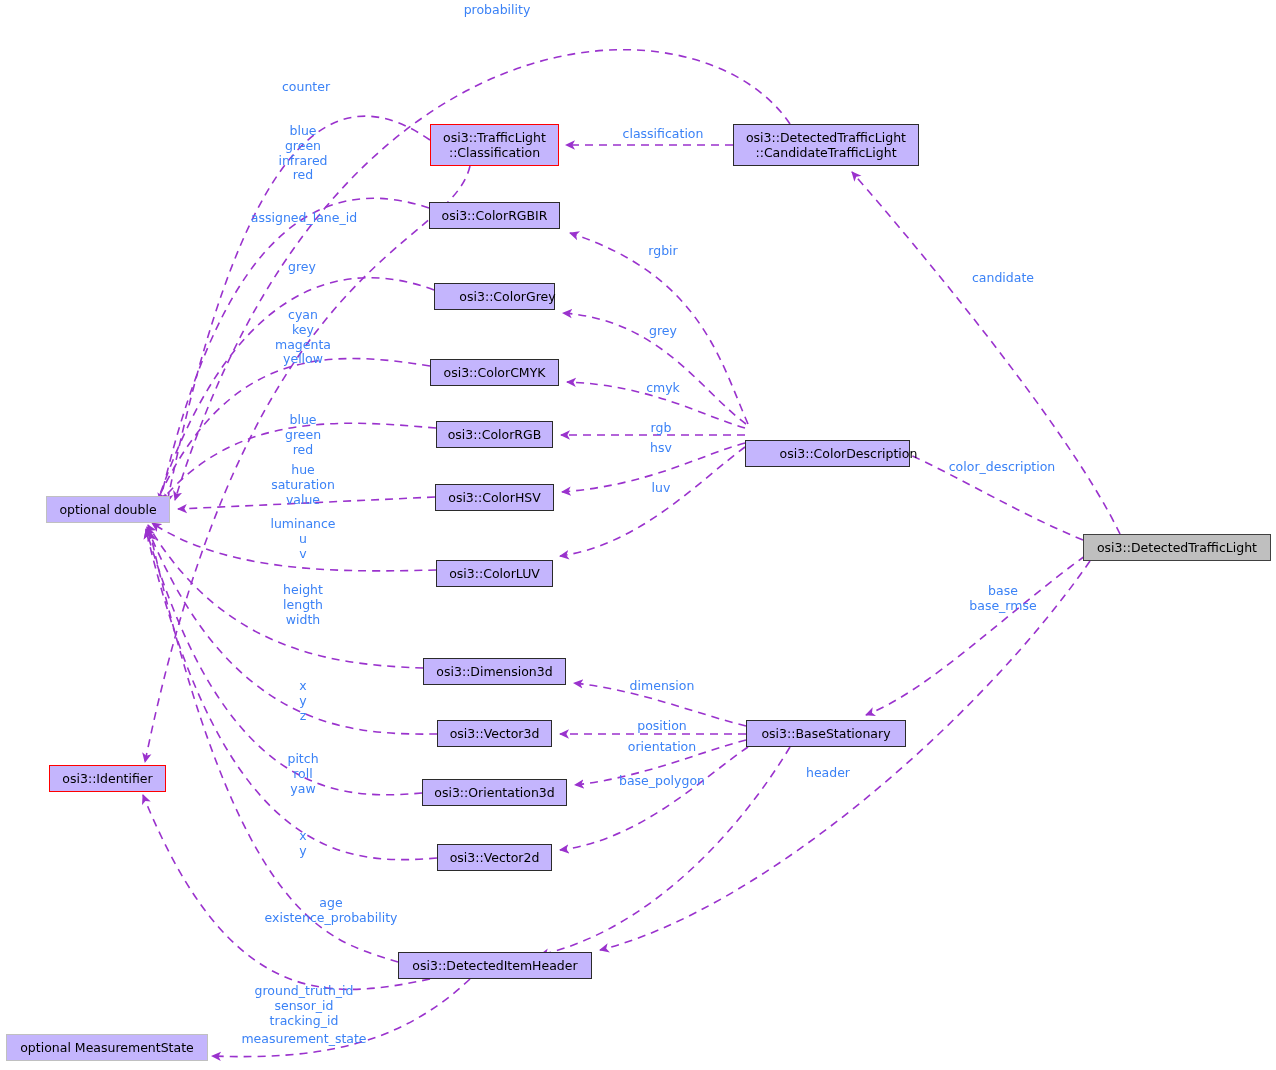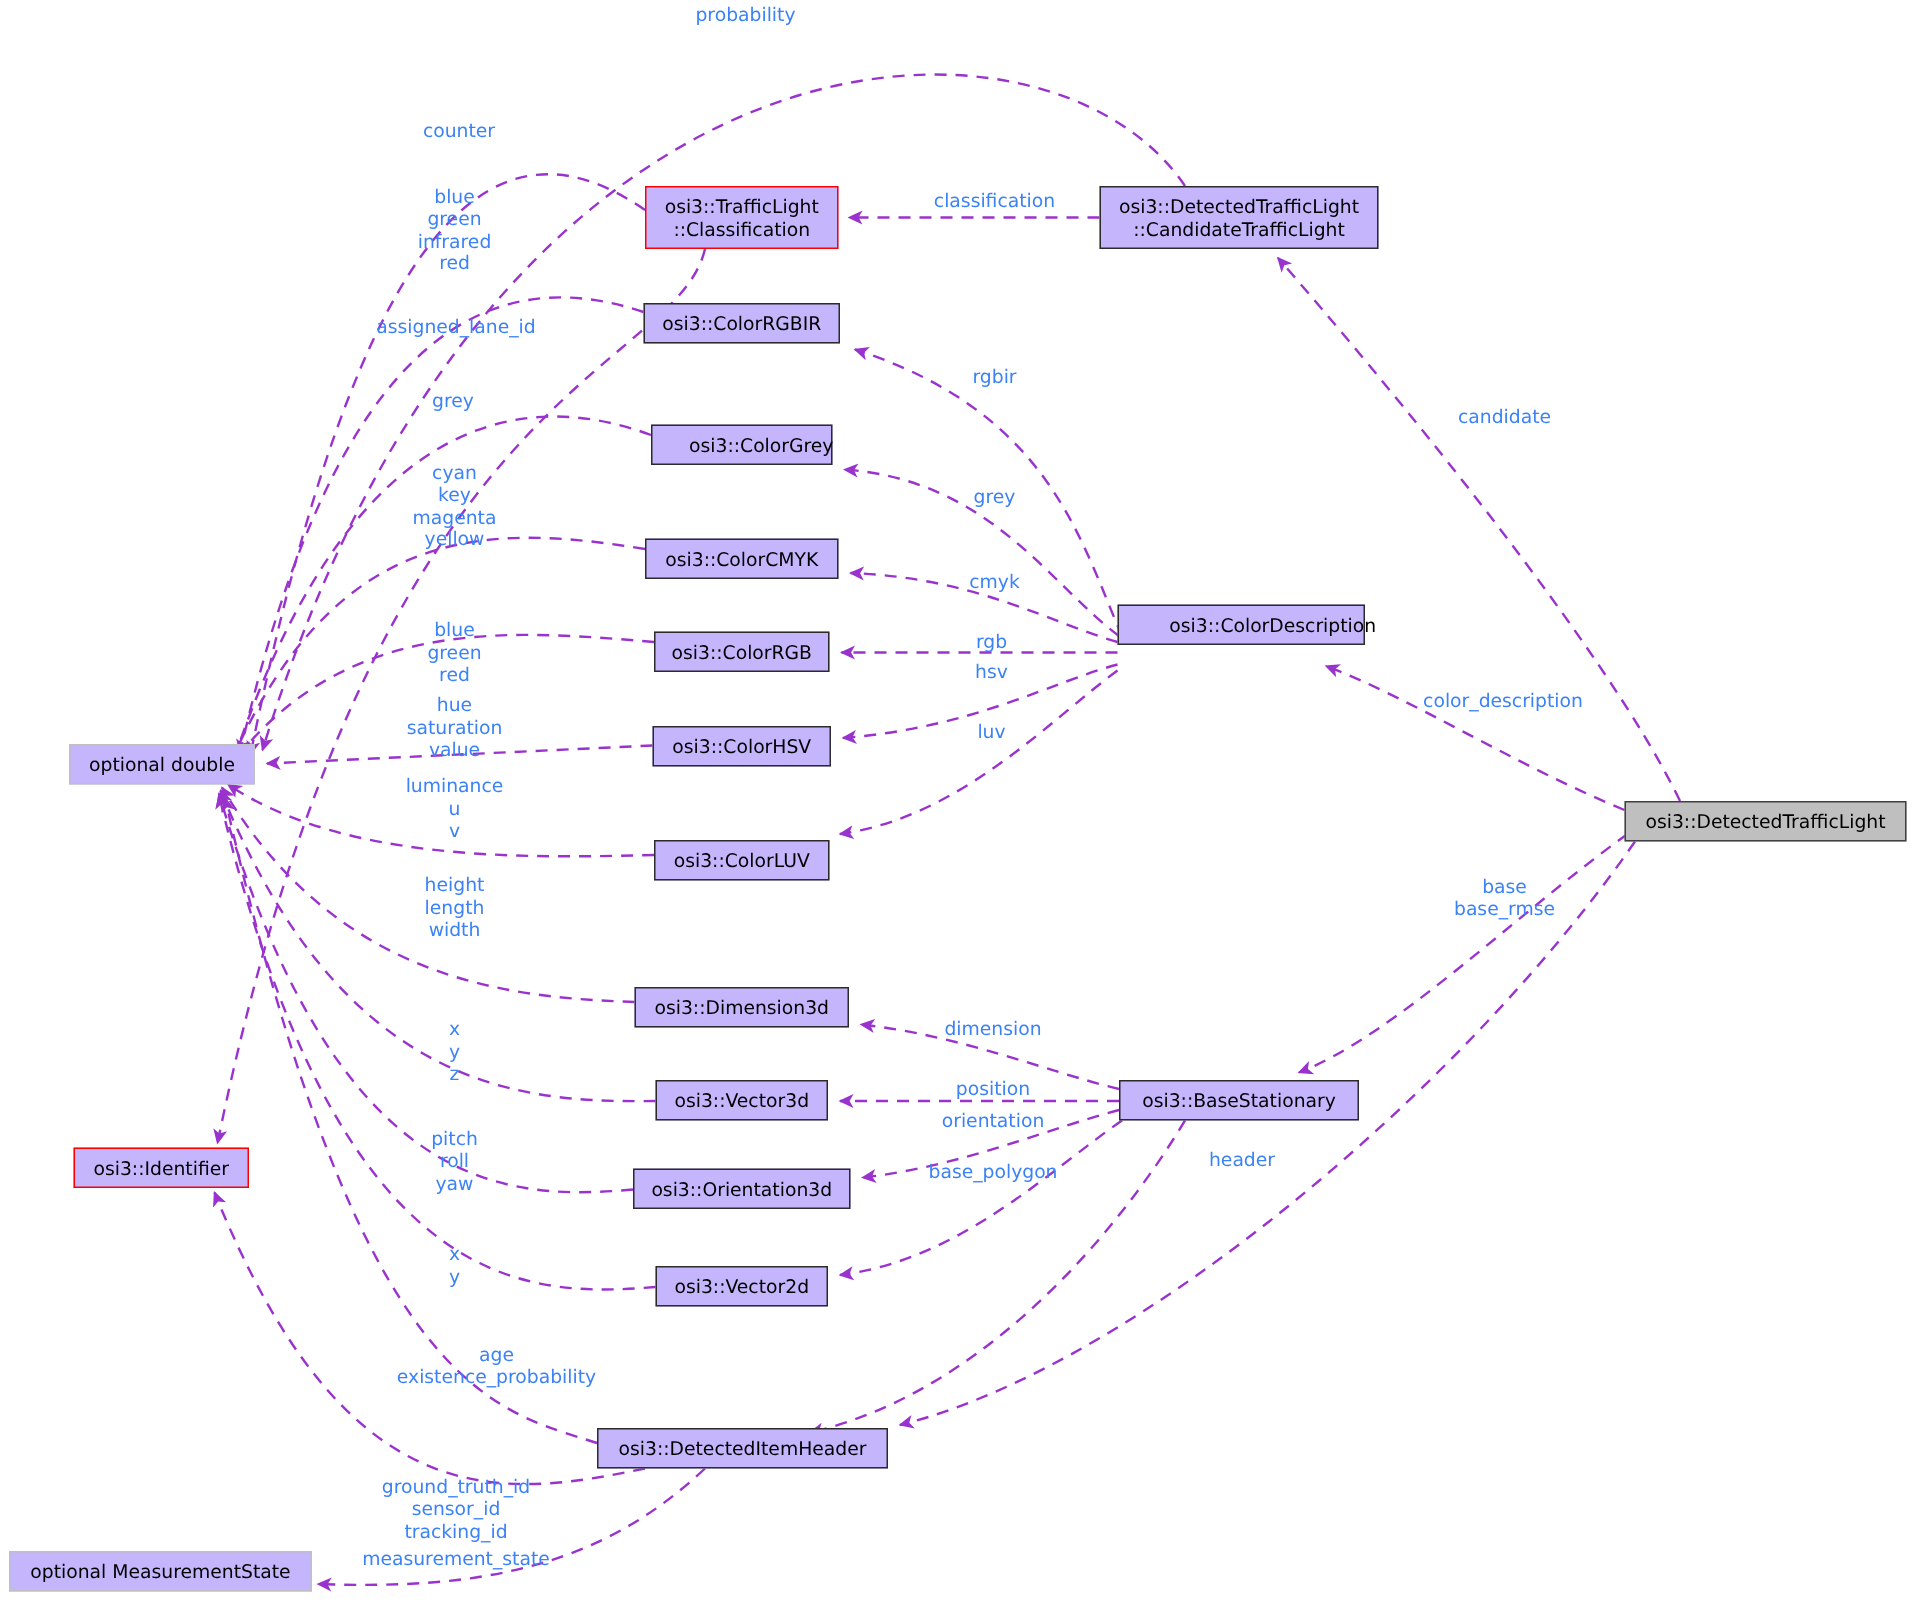--- a/index.html
+++ b/index.html
@@ -142,21 +142,21 @@
 
   <div class="node" style="left:422px;top:779px;width:145px;height:27px;">osi3::Orientation3d</div>
 
   <div class="node" style="left:437px;top:844px;width:115px;height:27px;">osi3::Vector2d</div>
 
   <div class="node" style="left:398px;top:952px;width:194px;height:27px;">osi3::DetectedItemHeader</div>
 
   <div class="node" style="left:733px;top:124px;width:186px;height:42px;">osi3::DetectedTrafficLight
 ::CandidateTrafficLight</div>
 
-  <div class="node" style="left:745px;top:403px;width:165px;height:27px;padding-left:48px;">osi3::ColorDescription</div>
+  <div class="node" style="left:745px;top:440px;width:165px;height:27px;padding-left:48px;">osi3::ColorDescription</div>
 
   <div class="node" style="left:746px;top:720px;width:160px;height:27px;">osi3::BaseStationary</div>
 
   <div class="node current" style="left:1083px;top:534px;width:188px;height:27px;">osi3::DetectedTrafficLight</div>
 
   <div class="elabel" style="left:497px;top:3px;">probability</div>
   <div class="elabel" style="left:306px;top:80px;">counter</div>
   <div class="elabel" style="left:303px;top:124px;">blue
 green
 infrared

